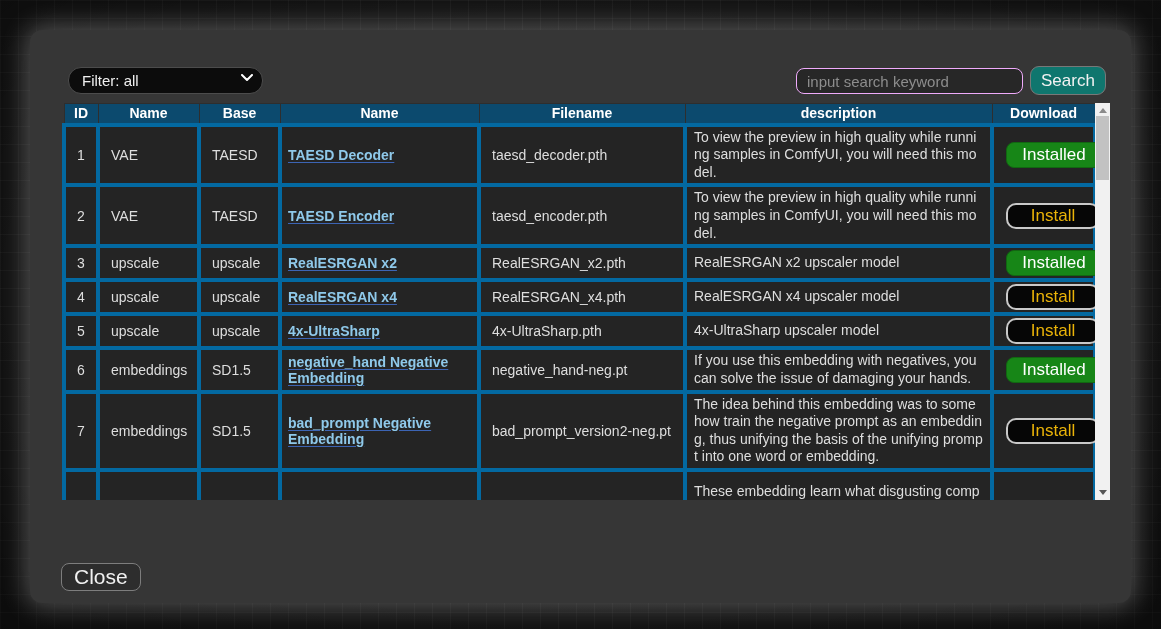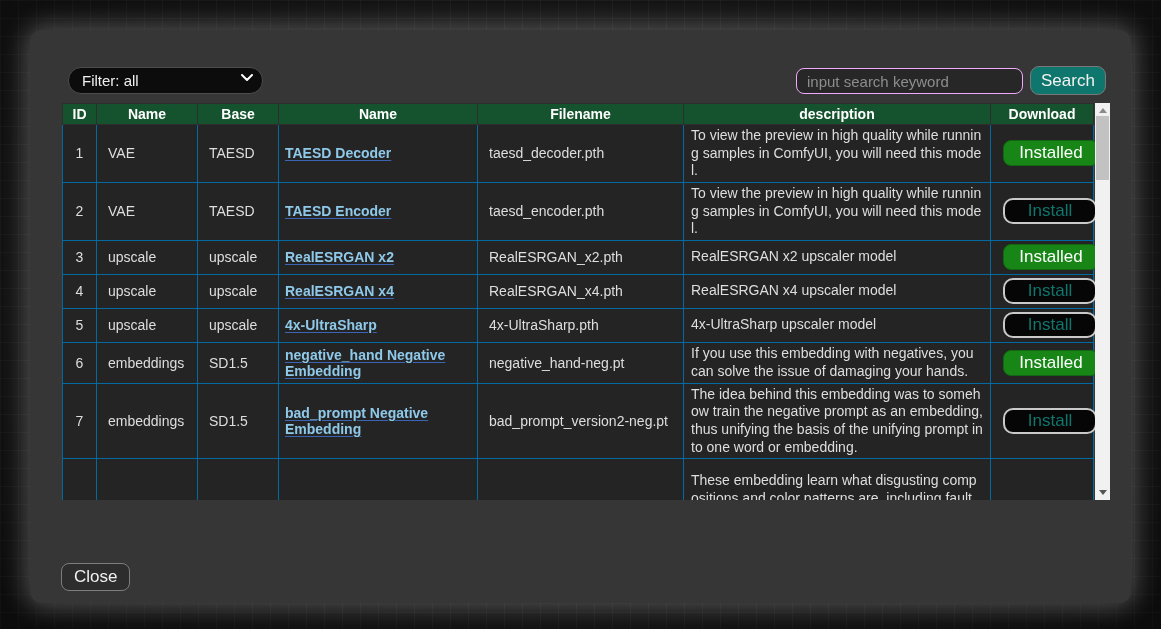--- a/index.html
+++ b/index.html
@@ -47,59 +47,59 @@
   }
   
   .table-wrap { position:absolute; left:32px; top:73px; width:1048px; height:397px; overflow:hidden; }
   table.models {
     width:1031px; table-layout:fixed; border-collapse:collapse;
     font-size:14px; color:#dedede; border:1px solid #4a4a4a;
   }
   col.c-id{width:34px} col.c-type{width:101px} col.c-base{width:81px}
   col.c-name{width:199px} col.c-file{width:206px} col.c-desc{width:307px} col.c-dl{width:103px}
   .models th {
-    background:#14532d; color:#fff; font-weight:bold; height:21px;
+    background:#0c4a6e; color:#fff; font-weight:bold; height:21px;
     font-size:14px; border:1px solid #2e2e2e; text-align:center; padding:1px 2px;
   }
-  .models td { background:#242424; border:1px solid #0369a1; vertical-align:middle; padding:2px 6px; }
+  .models td { background:#242424; border:4px solid #0369a1; vertical-align:middle; padding:2px 6px; }
   .models td.t-id { text-align:center; padding:2px 2px; }
   .models td.t-type, .models td.t-base, .models td.t-file { padding-left:11px; }
   .models td.t-desc { word-break:break-all; line-height:1.26; padding:2px 7px; }
   .models td.t-dl { text-align:center; padding:2px 12px; }
   .models tbody tr:nth-child(1), .models tbody tr:nth-child(2) { height:57px; }
   .models tbody tr:nth-child(3), .models tbody tr:nth-child(4), .models tbody tr:nth-child(5) { height:34px; }
   .models tbody tr:nth-child(6) { height:41px; }
   .models tbody tr:nth-child(7) { height:70px; }
   .models tbody tr:nth-child(8) { height:62px; }
   a.model-link {
     color:var(--link-blue,#8fc9ea); font-weight:bold; cursor:pointer;
     text-decoration:underline; text-decoration-color:#3c64b4; text-underline-offset:2px;
   }
   .btn-installed {
     background:var(--green,#178617); color:#fff; border:1px solid #116811;
     border-radius:8px; font-size:17px; padding:2px 0; width:96px;
     font-family:"Liberation Sans", sans-serif; cursor:pointer;
   }
   .btn-install {
-    background:#060606; color:#0f766e; border:2px solid #c9c9c9;
+    background:#060606; color:#eab308; border:2px solid #c9c9c9;
     border-radius:10px; font-size:17px; padding:1px 0; width:94px;
     font-family:"Liberation Sans", sans-serif; cursor:pointer;
   }
   
   .scrollbar { position:absolute; left:1033px; top:0; width:15px; height:397px; background:#f1f1f1; }
   .scroll-thumb { position:absolute; left:1px; top:13px; width:13px; height:64px; background:#c2c2c2; }
   .scroll-arrow { position:absolute; left:0; width:15px; height:13px; display:flex; align-items:center; justify-content:center; }
   .scroll-arrow.up { top:1px; } .scroll-arrow.down { bottom:1px; }
   .tri-up { width:0; height:0; border-left:4px solid transparent; border-right:4px solid transparent; border-bottom:5px solid #8a8a8a; }
   .tri-down { width:0; height:0; border-left:4px solid transparent; border-right:4px solid transparent; border-top:5px solid #555; }
   
   button.close-btn {
     position:absolute; left:31px; top:533px; height:28px; min-width:64px;
     background:#2d2d2d; border:1px solid #7d7d7d; border-radius:8px;
-    color:#f0f0f0; font-size:17px; padding:0 12px;
+    color:#f0f0f0; font-size:21px; padding:0 12px;
     font-family:"Liberation Sans", sans-serif; cursor:pointer;
   }
 </style>
 </head>
 <body>
 
 <div class="vignette"></div>
 
 <div class="modal">
 

